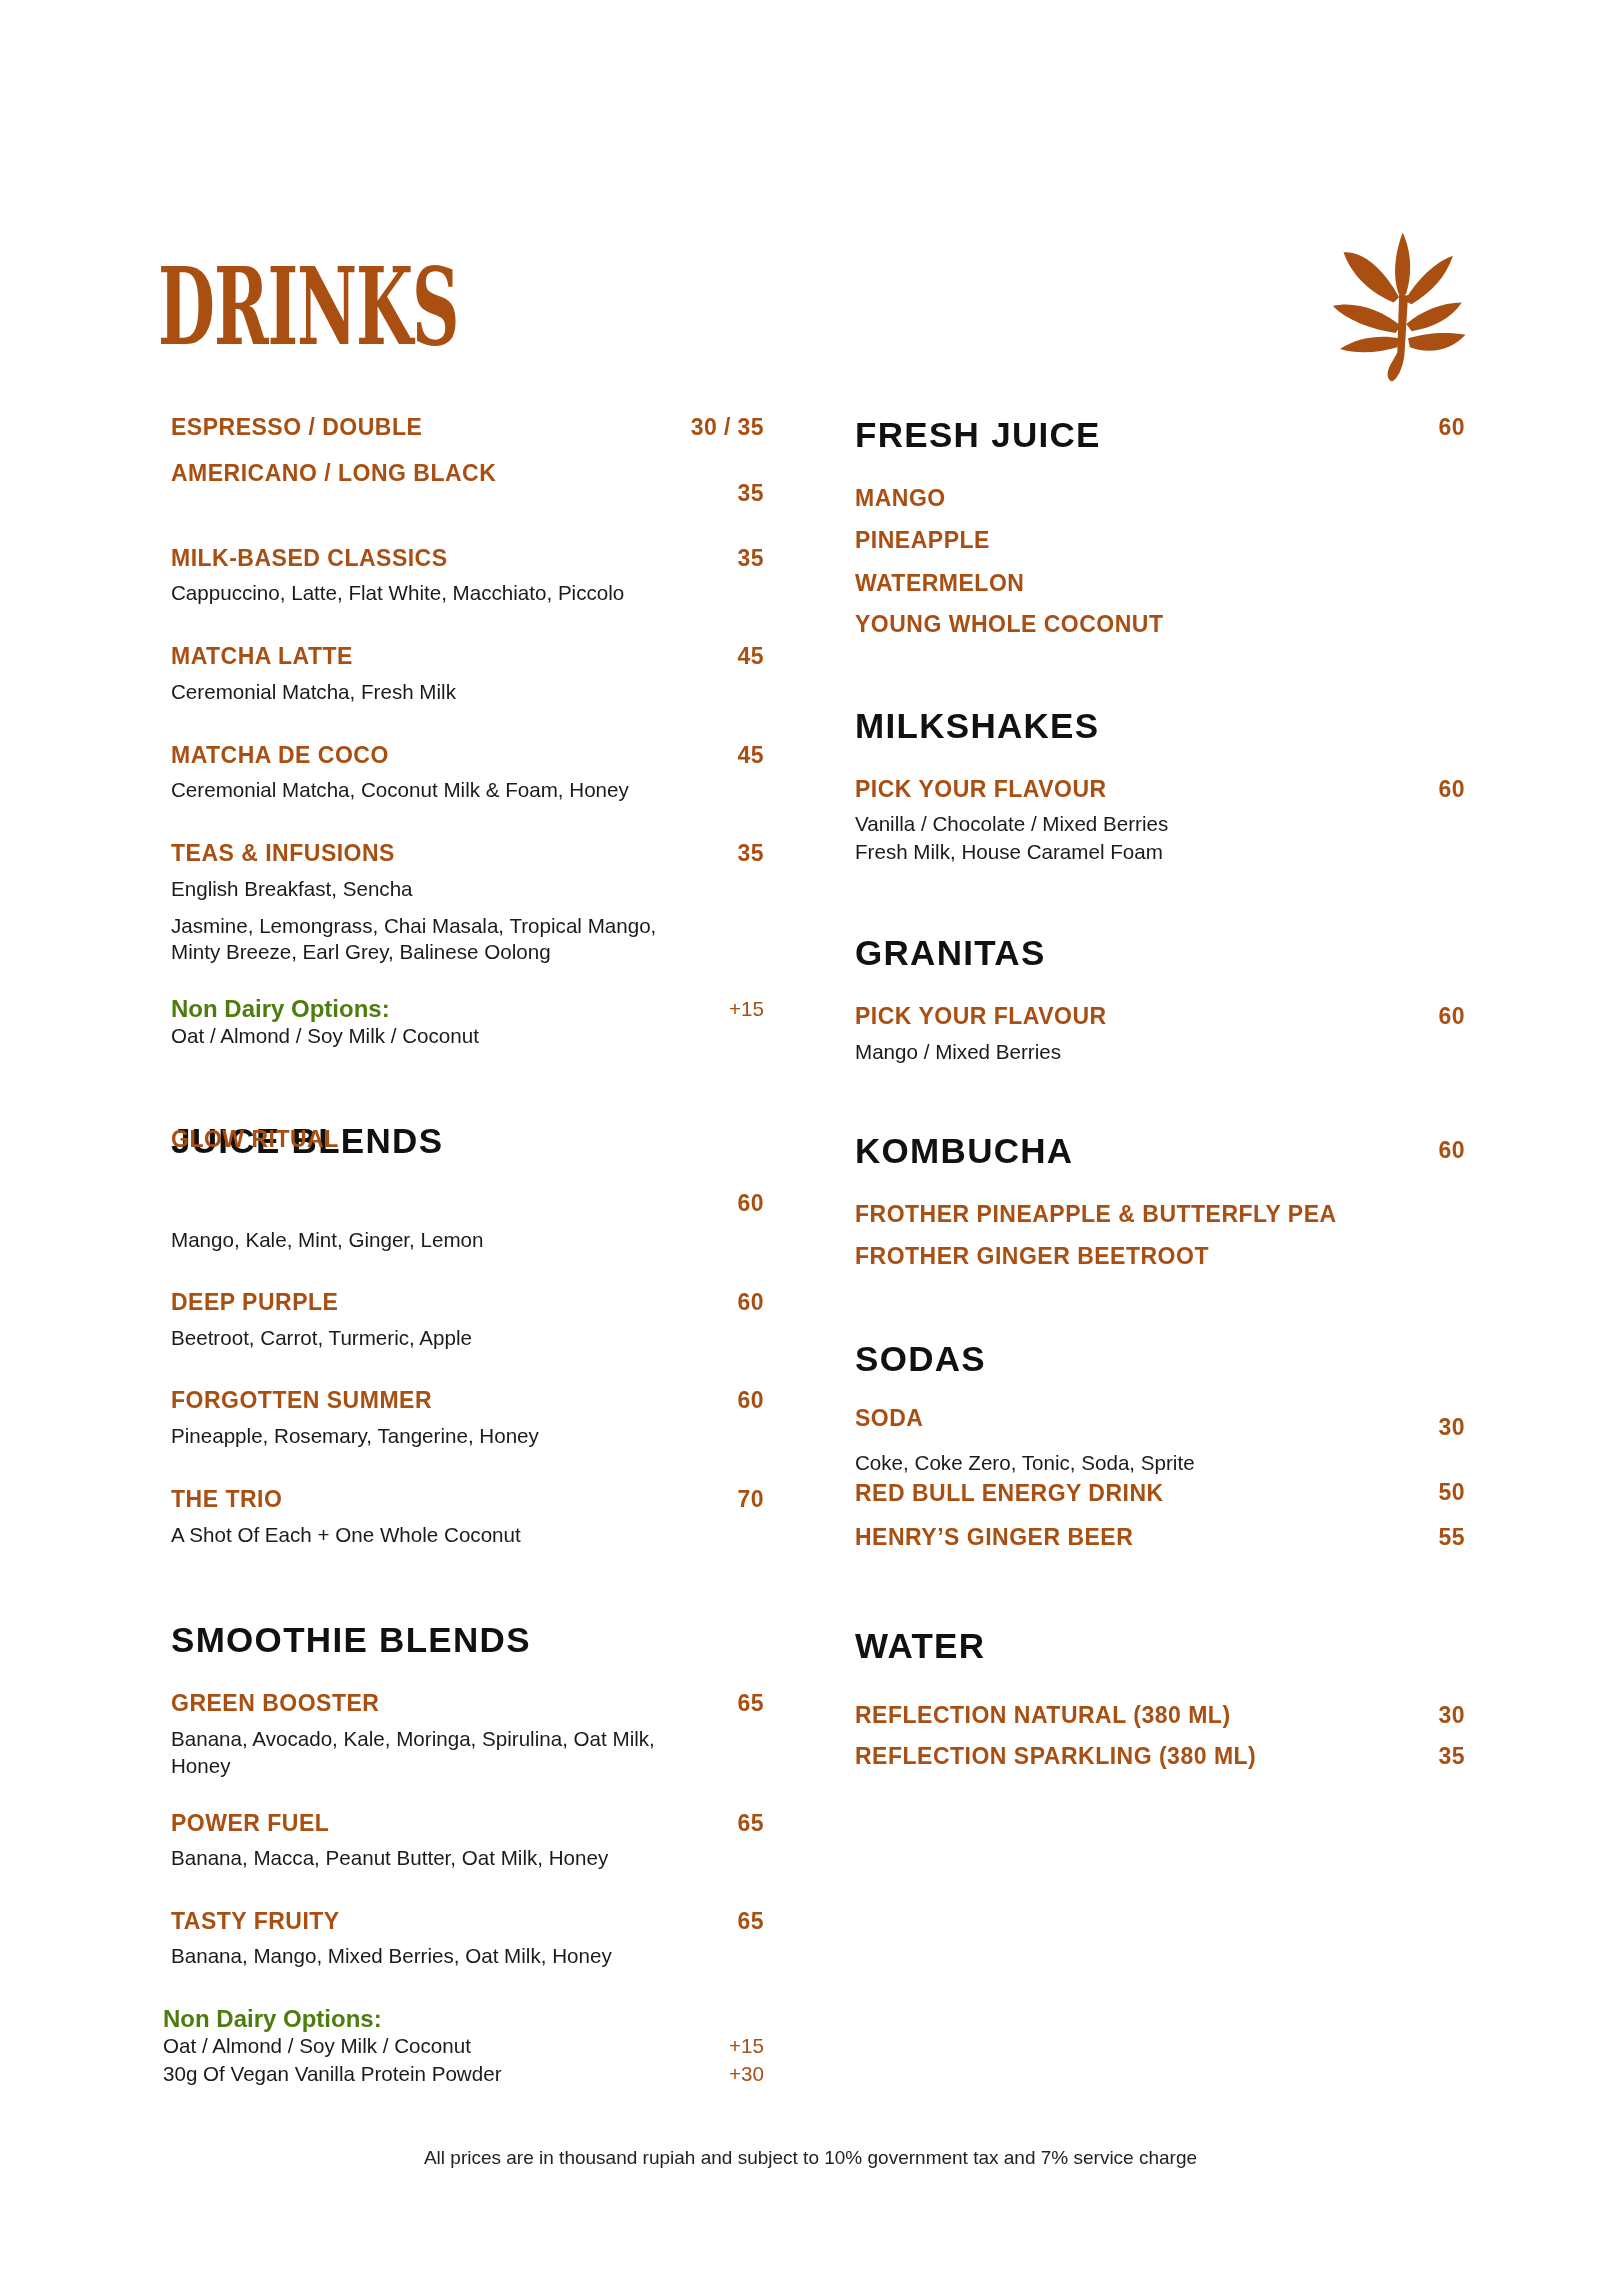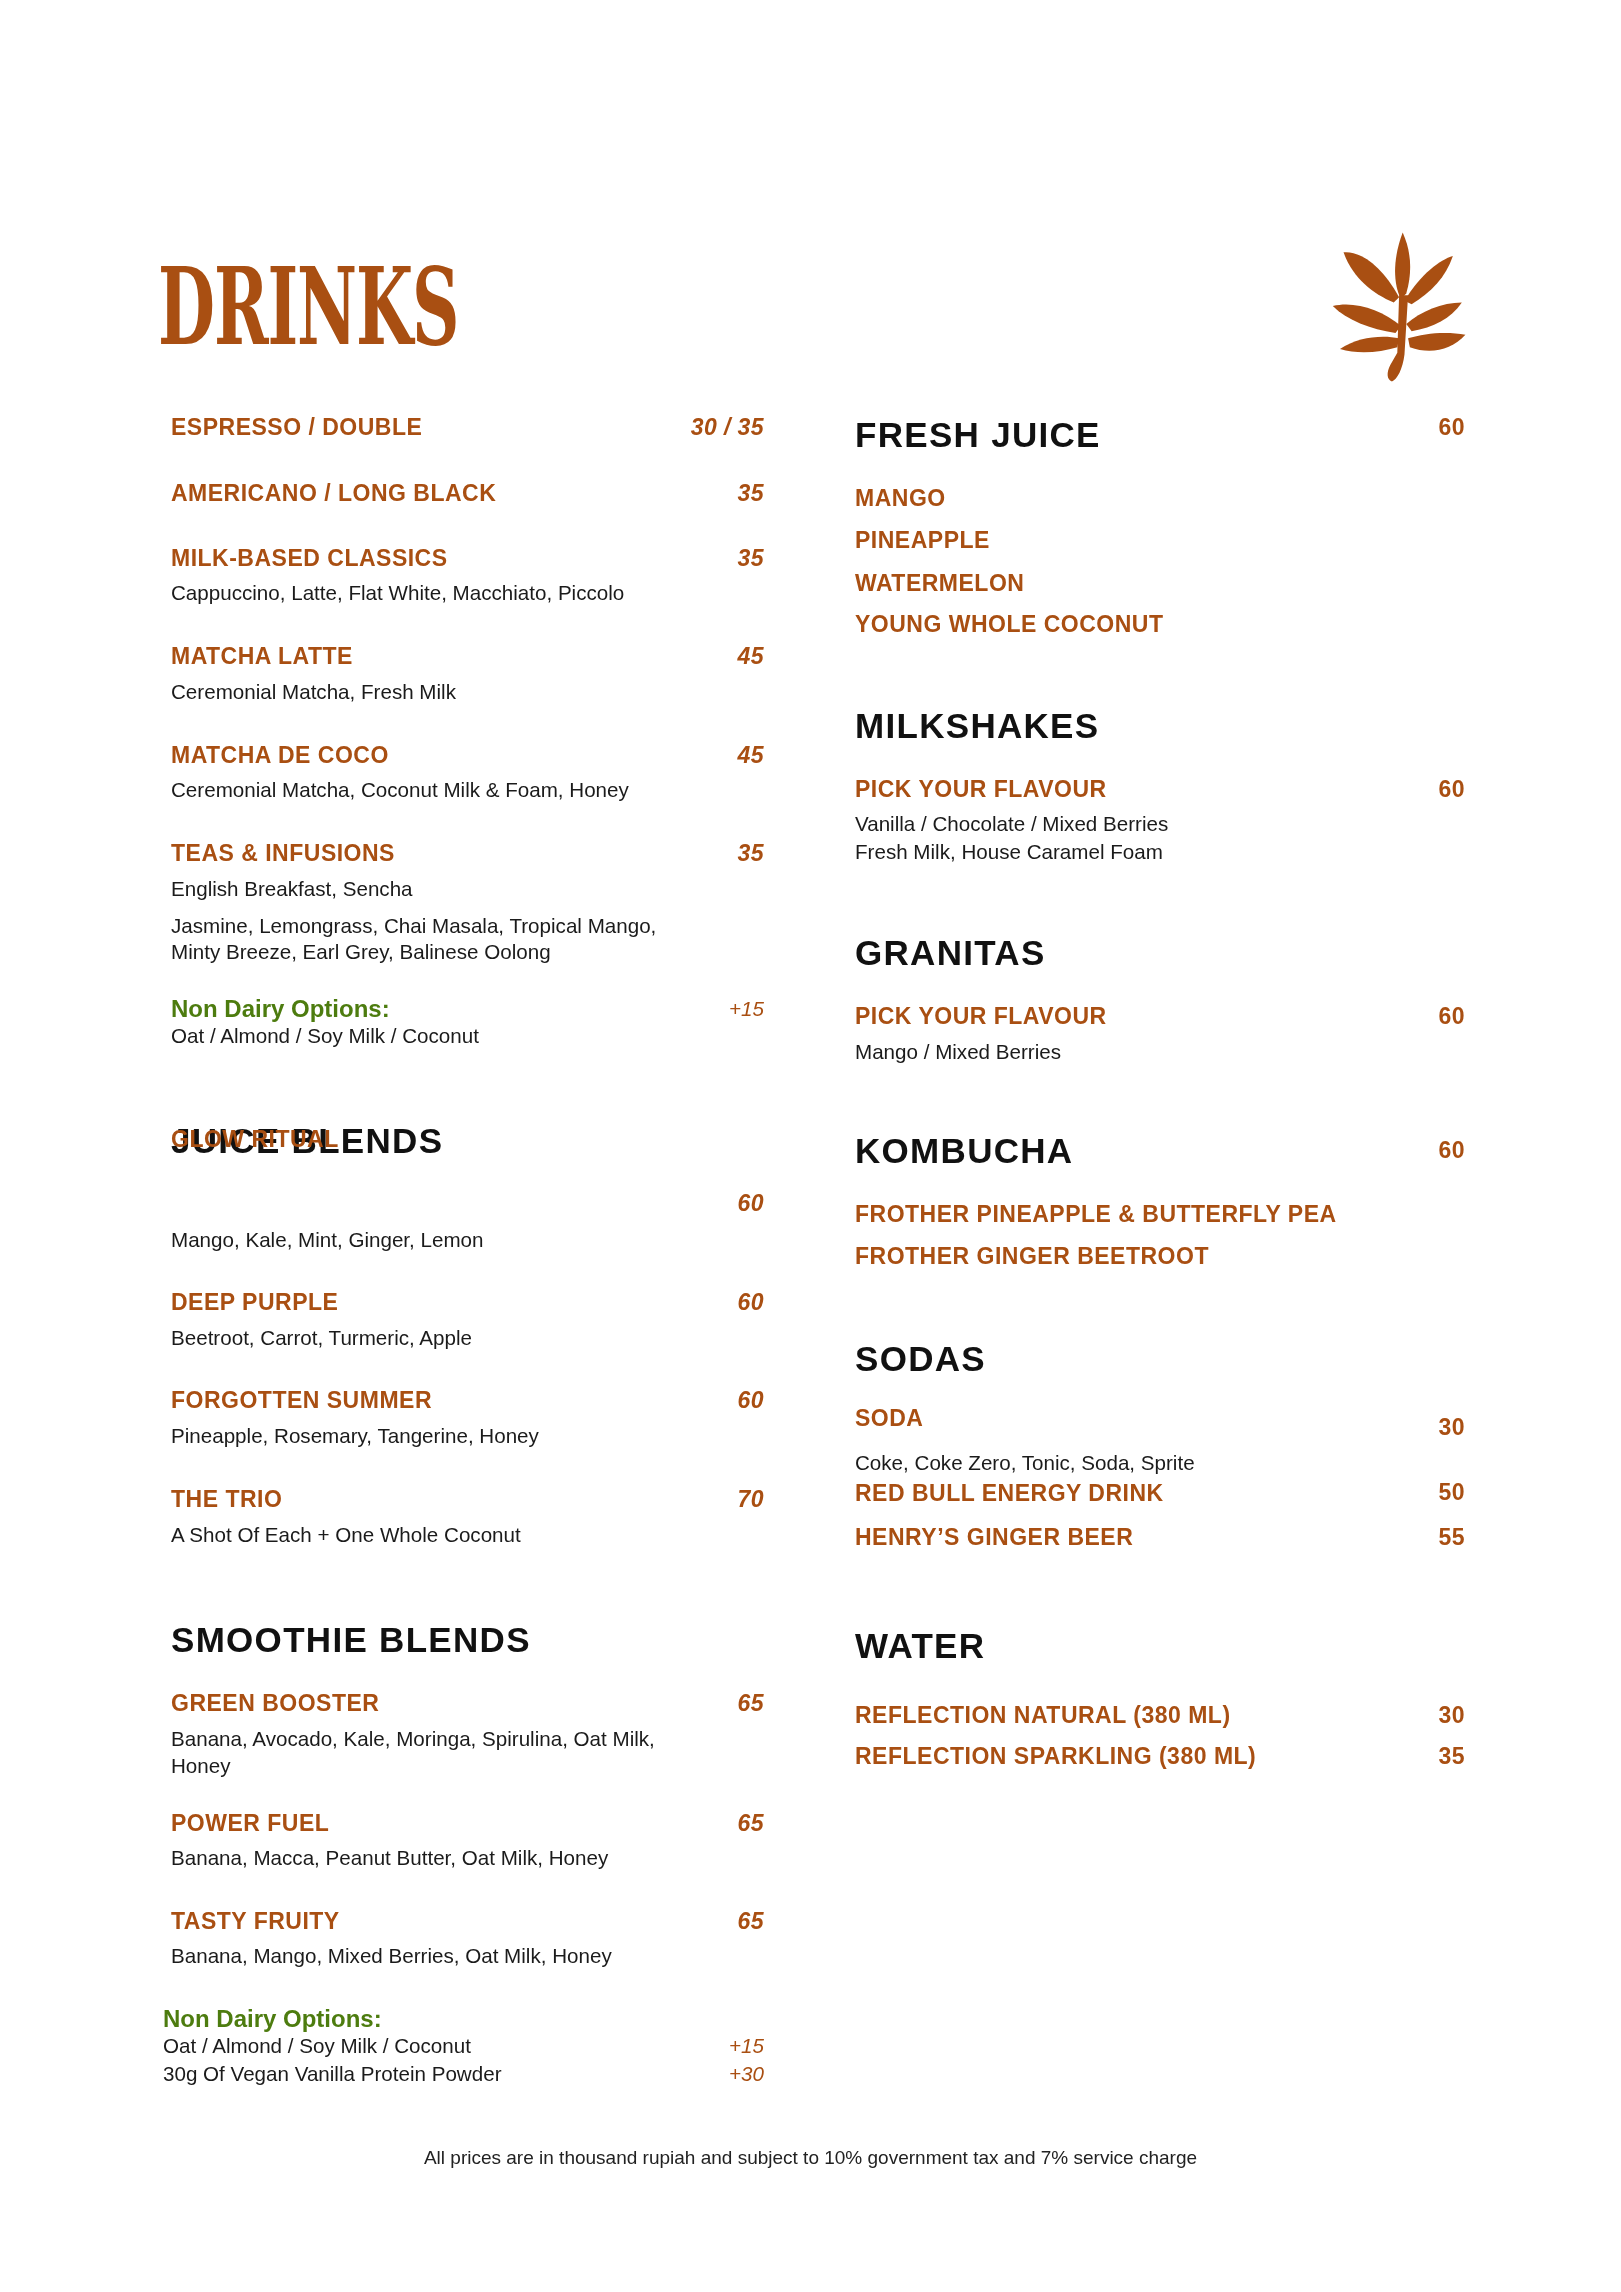--- a/index.html
+++ b/index.html
@@ -5,21 +5,21 @@
   html, body { margin: 0; padding: 0; background: #ffffff; }
   body { width: 1621px; height: 2293px; position: relative; overflow: hidden;
          font-family: "Liberation Sans", "DejaVu Sans", sans-serif; }
   .abs { position: absolute; white-space: nowrap; }
   .title { left: 158px; top: 253px; font-family: "DejaVu Serif", "Liberation Serif", serif;
            font-weight: bold; font-size: 106px; line-height: 107px; color: #A94F12;
            transform: scaleX(0.62); transform-origin: left top; letter-spacing: -1.8px; }
   .leaf { left: 1331px; top: 229px; width: 138px; height: 156px; }
   .item { font-weight: bold; font-size: 23px; line-height: 27px; color: #A94F12; letter-spacing: 0.5px; }
   .price { font-weight: bold; font-size: 23px; line-height: 27px; color: #A94F12; text-align: right; letter-spacing: 0.4px; }
-  .price-l { right: 857px; font-style: italic; }
+  .price-l { right: 857px; }
   .price-r { right: 156px; }
   .desc { font-size: 20.6px; line-height: 25px; color: #1b1b1b; }
   .note-h { font-weight: bold; font-size: 24px; line-height: 25px; color: #4d7c0f; }
   .addon { font-size: 20.6px; line-height: 25px; color: #A94F12; text-align: left; }
   .heading { font-weight: bold; font-size: 35px; line-height: 39px; color: #111111; letter-spacing: 1.3px; }
   .footer { left: 0; width: 1621px; text-align: center; top: 2146px; font-size: 19px;
             line-height: 23px; color: #222222; }
   .L { left: 159px; margin-left: 12px; }
   .R { left: 855px; }
 </style>
@@ -36,21 +36,21 @@
     <path d="M146 82 C 124 82, 100 92, 84 106 L 90 114 C 114 110, 134 100, 146 82 Z"></path>
     <path d="M10 134 C 30 120, 58 118, 76 122 L 74 132 C 54 138, 30 140, 10 134 Z"></path>
     <path d="M150 118 C 130 114, 104 116, 86 122 L 88 132 C 110 140, 134 136, 150 118 Z"></path>
     <path d="M76 74 L 86 74 L 82 140 C 80 156, 74 168, 68 170 C 62 168, 62 160, 66 152 L 74 138 Z"></path>
   </g>
 </svg>
 
 <div class="abs item L" style="top:414px">ESPRESSO / DOUBLE</div>
 <div class="abs price price-l" style="top:414px">30 / 35</div>
 
-<div class="abs item L" style="top:480px">AMERICANO / LONG BLACK</div>
+<div class="abs item L" style="top:460px">AMERICANO / LONG BLACK</div>
 <div class="abs price price-l" style="top:480px">35</div>
 
 <div class="abs item L" style="top:545px">MILK-BASED CLASSICS</div>
 <div class="abs price price-l" style="top:545px">35</div>
 <div class="abs desc L" style="top:580px">Cappuccino, Latte, Flat White, Macchiato, Piccolo</div>
 
 <div class="abs item L" style="top:643px">MATCHA LATTE</div>
 <div class="abs price price-l" style="top:643px">45</div>
 <div class="abs desc L" style="top:679px">Ceremonial Matcha, Fresh Milk</div>
 

